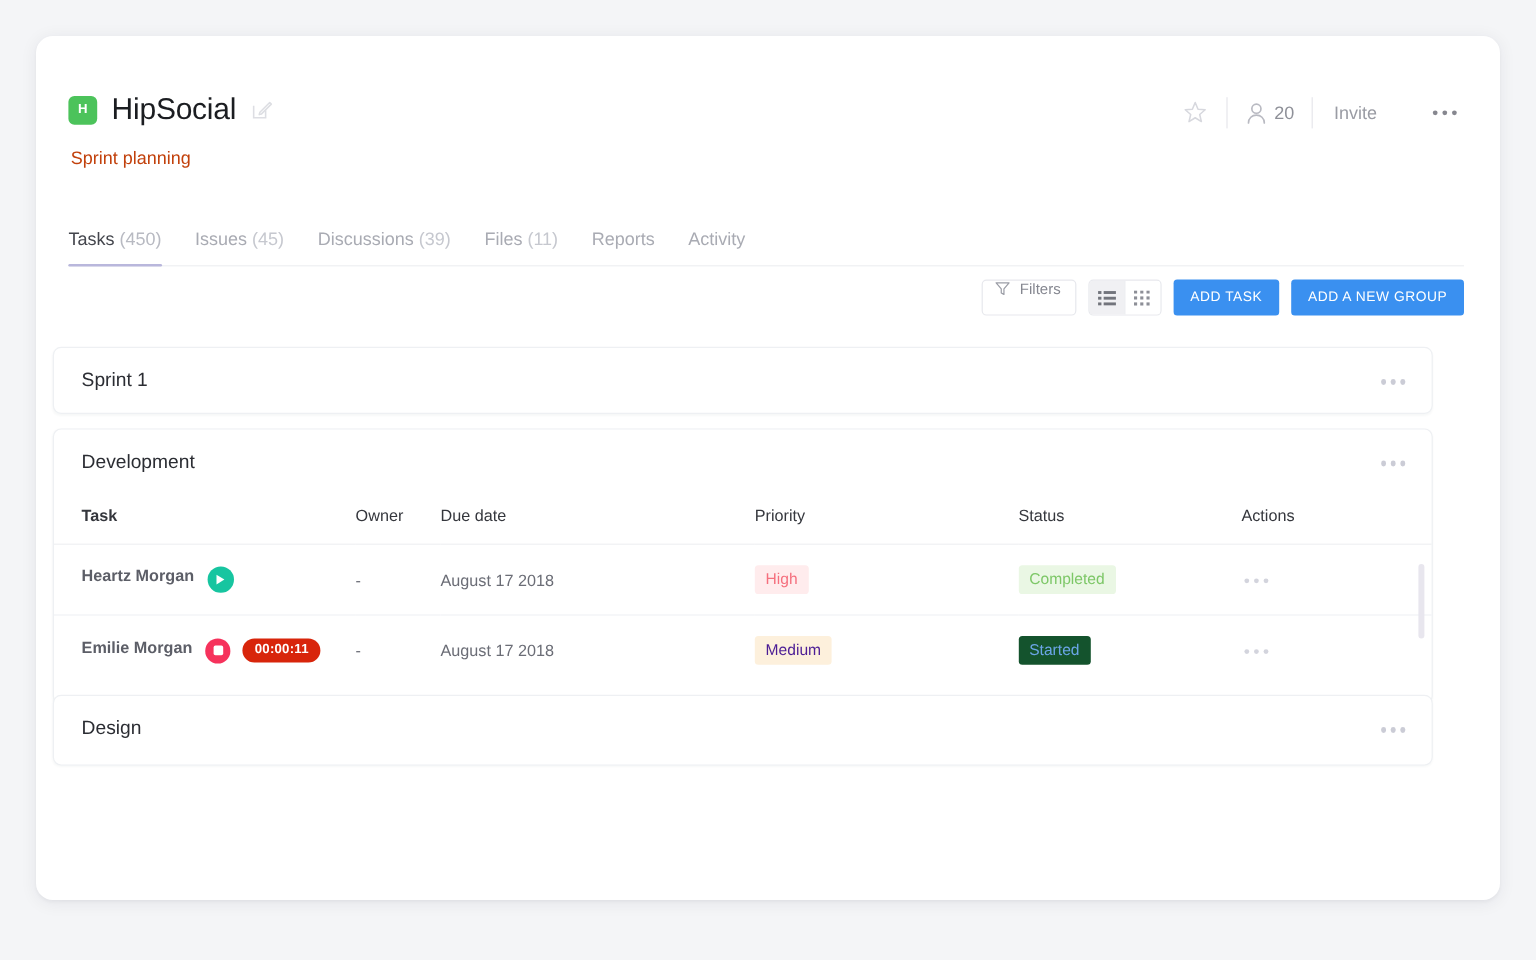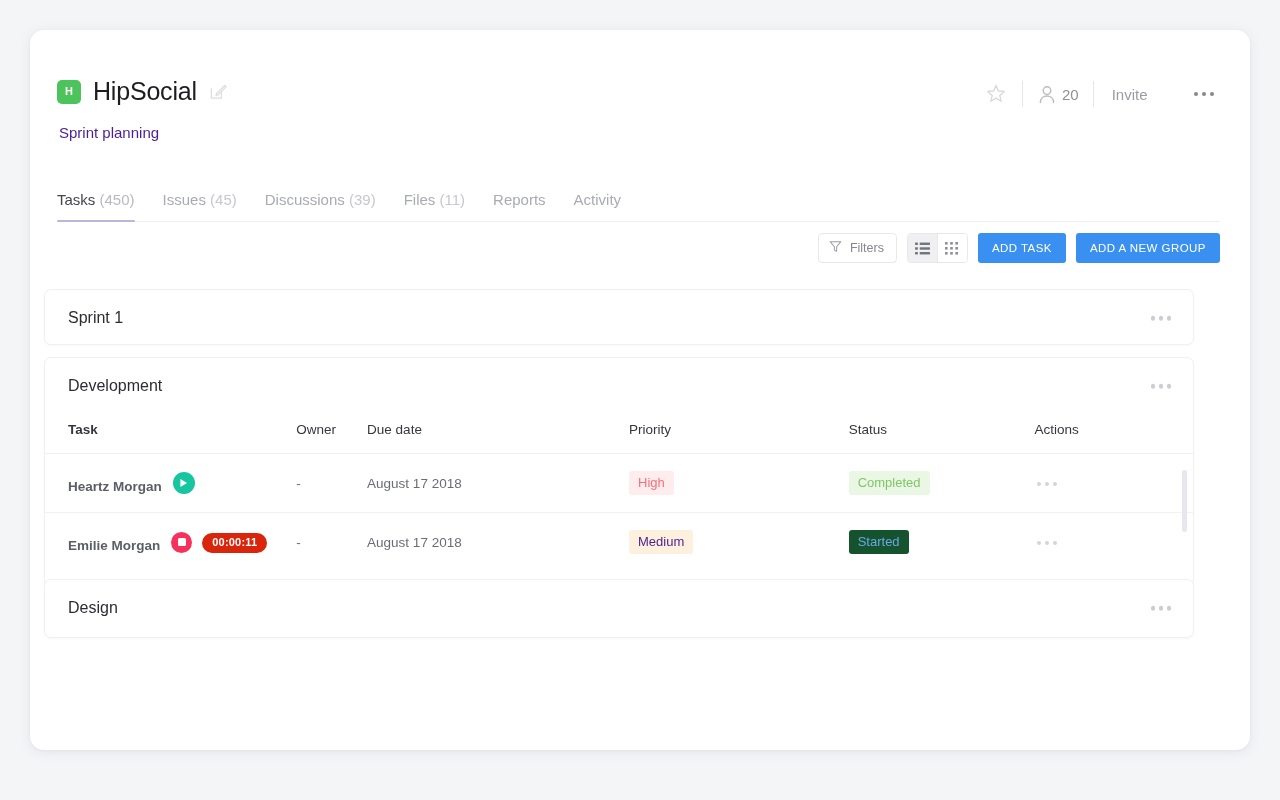--- a/index.html
+++ b/index.html
@@ -62,21 +62,21 @@
     font-weight: normal;
   }
 
   .edit-icon { display: block; line-height: 0; opacity: 0.75; }
 
   .subtitle {
     position: absolute;
     left: 29px;
     top: 94px;
     font-size: 15px;
-    color: #4c1d95;
+    color: #c2410c;
   }
 
   .header-actions {
     position: absolute;
     right: 30px;
     top: 48px;
     display: flex;
     align-items: center;
     height: 32px;
   }
@@ -146,21 +146,21 @@
   .toolbar {
     position: absolute;
     right: 30px;
     top: 203px;
     display: flex;
     align-items: center;
     gap: 10px;
   }
   .filters-btn {
     display: flex;
-    align-items: center;
+    align-items: flex-start;
     gap: 8px;
     height: 30px;
     padding: 0 12px 0 10px;
     border: 1px solid #e7e8ed;
     border-radius: 4px;
     background: #fff;
     font-size: 12.5px;
     color: #858790;
     cursor: pointer;
   }
@@ -258,21 +258,21 @@
   .tbl tr:last-child td { border-bottom: none; }
   .tbl .c-task   { width: 238px; padding-left: 23px; font-weight: bold; }
   .tbl .c-owner  { width: 67px; }
   .tbl .c-due    { width: 248px; }
   .tbl .c-prio   { width: 208px; }
   .tbl .c-status { width: 176px; }
   .tbl .c-act    { width: 150px; }
 
   .task-cell {
     display: flex;
-    align-items: flex-end;
+    align-items: flex-start;
     gap: 11px;
   }
   .task-name { color: #5c5e67; font-size: 13.5px; }
 
   .play-btn {
     width: 22px; height: 22px;
     border-radius: 50%;
     background: #17c5a0;
     display: flex;
     align-items: center;

